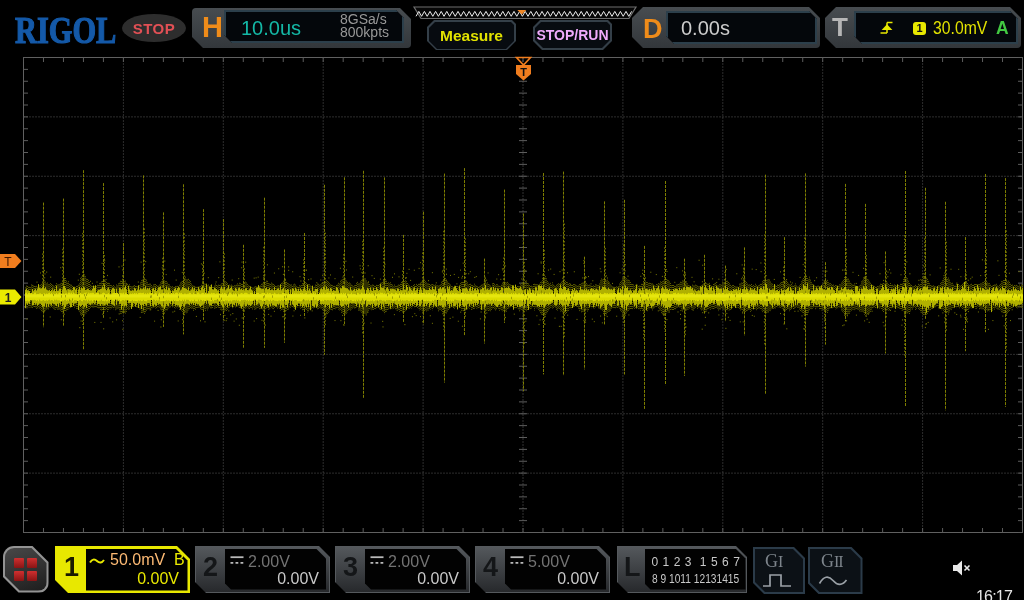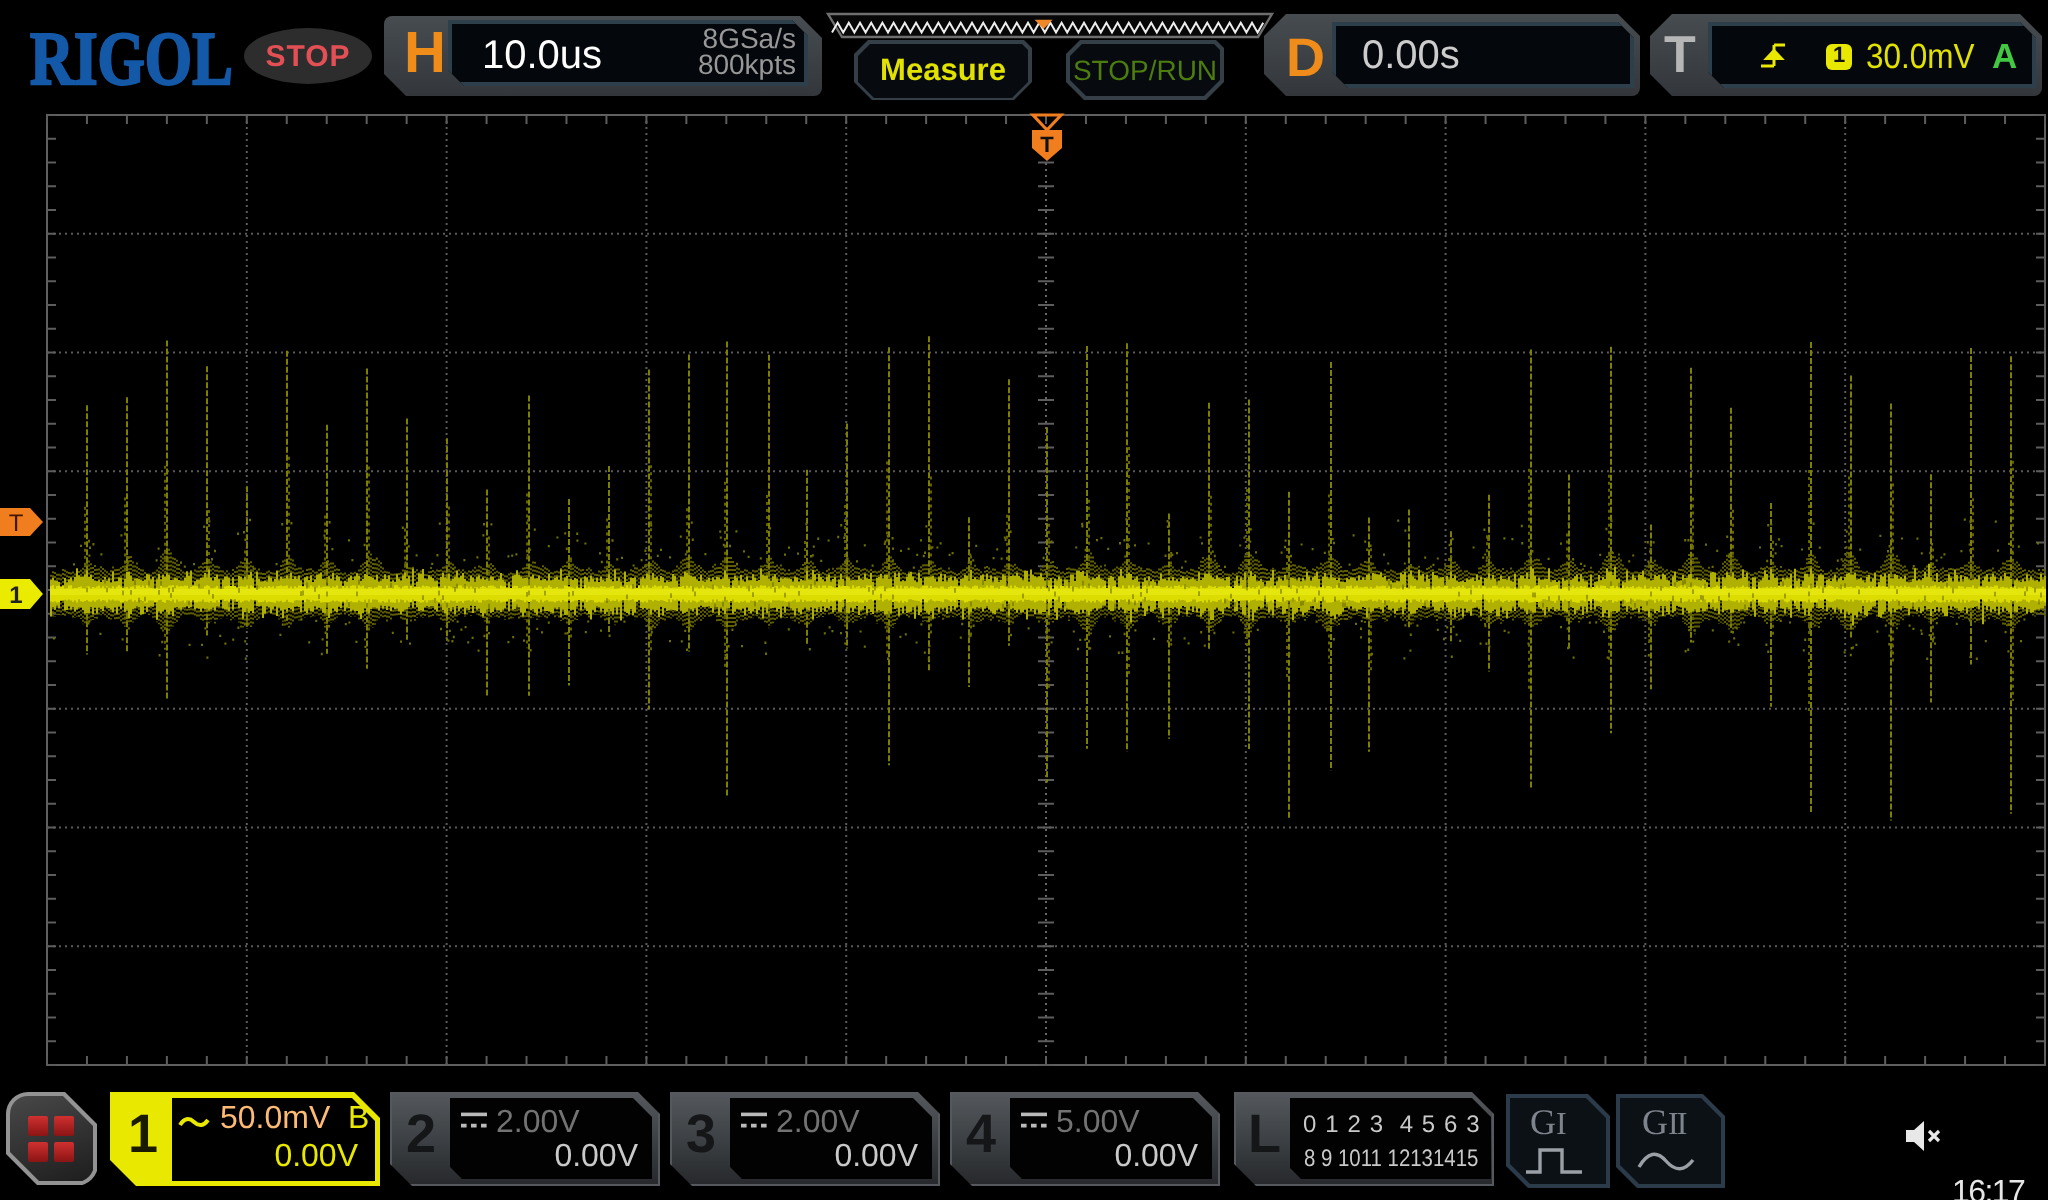--- a/index.html
+++ b/index.html
@@ -22,37 +22,37 @@
 <body>
 
 <div class="abs" style="left:15px;top:8px;font-family:'Liberation Serif',serif;font-weight:bold;font-size:38px;color:#1459a8;-webkit-text-stroke:1.2px #1459a8;transform:scaleX(0.8);transform-origin:left top">RIGOL</div>
 <div class="abs" style="left:122px;top:14px;width:64px;height:28px;border-radius:50%;background:#2d2d2d;display:flex;align-items:center;justify-content:center">
     <span style="font-size:15px;font-weight:bold;color:#e25055;letter-spacing:0.5px">STOP</span>
   </div>
 
 <div class="panel chamf" style="left:192px;top:8px;width:219px;height:40px"></div>
 <div class="abs" style="left:202px;top:11px;font-size:29px;font-weight:bold;color:#ef8c1a">H</div>
 <div class="inner chamf8" style="left:224px;top:10px;width:176px;height:29px"></div>
-<div class="abs" style="left:241px;top:17px;font-size:20px;color:#ffffff">10.0us</div>
-<div class="abs" style="left:340px;top:13px;width:58px;text-align:right;font-size:14px;line-height:13px;color:#989898">8GSa/s<br>800kpts</div>
+<div class="abs" style="left:241px;top:17px;font-size:20px;color:#14b8a6">10.0us</div>
+<div class="abs" style="left:340px;top:13px;width:58px;font-size:14px;line-height:13px;color:#989898">8GSa/s<br>800kpts</div>
 
 <svg class="abs" style="left:410px;top:6px" width="228" height="16" viewBox="0 0 228 16">
 <polygon points="4,1 226,1 219,12.5 11,12.5" fill="#070707" stroke="#6e6e6e" stroke-width="1.2"></polygon>
 <path d="M6 10.3 L8.8 5.4 L11.6 10.3 L14.399999999999999 5.4 L17.2 10.3 L20.0 5.4 L22.799999999999997 10.3 L25.599999999999998 5.4 L28.4 10.3 L31.2 5.4 L34.0 10.3 L36.8 5.4 L39.599999999999994 10.3 L42.4 5.4 L45.199999999999996 10.3 L48.0 5.4 L50.8 10.3 L53.599999999999994 5.4 L56.4 10.3 L59.199999999999996 5.4 L62.0 10.3 L64.8 5.4 L67.6 10.3 L70.39999999999999 5.4 L73.19999999999999 10.3 L76.0 5.4 L78.8 10.3 L81.6 5.4 L84.39999999999999 10.3 L87.19999999999999 5.4 L90.0 10.3 L92.8 5.4 L95.6 10.3 L98.39999999999999 5.4 L101.19999999999999 10.3 L104.0 5.4 L106.8 10.3 L109.6 5.4 L112.39999999999999 10.3 L115.19999999999999 5.4 L118.0 10.3 L120.8 5.4 L123.6 10.3 L126.39999999999999 5.4 L129.2 10.3 L132.0 5.4 L134.79999999999998 10.3 L137.6 5.4 L140.39999999999998 10.3 L143.2 5.4 L146.0 10.3 L148.79999999999998 5.4 L151.6 10.3 L154.39999999999998 5.4 L157.2 10.3 L160.0 5.4 L162.79999999999998 10.3 L165.6 5.4 L168.39999999999998 10.3 L171.2 5.4 L174.0 10.3 L176.79999999999998 5.4 L179.6 10.3 L182.39999999999998 5.4 L185.2 10.3 L188.0 5.4 L190.79999999999998 10.3 L193.6 5.4 L196.39999999999998 10.3 L199.2 5.4 L202.0 10.3 L204.79999999999998 5.4 L207.6 10.3 L210.39999999999998 5.4 L213.2 10.3 L216.0 5.4 L218.79999999999998 10.3 L221.6 5.4" fill="none" stroke="#ededed" stroke-width="1"></path>
 <polygon points="107.3,3.9 116.3,3.9 111.8,8.5" fill="#f08828"></polygon>
 </svg>
 
 <div class="btn" style="left:427px;top:20px;width:89px;height:30px"></div>
 <div class="btnin" style="left:429px;top:22px;width:85px;height:26px;padding-top:1px">
     <span style="font-size:15.5px;font-weight:bold;color:#e2e200">Measure</span>
   </div>
 
 <div class="btn" style="left:533px;top:20px;width:79px;height:30px"></div>
 <div class="btnin" style="left:535px;top:22px;width:75px;height:26px">
-    <span style="font-size:14px;font-weight:normal;color:#4d7c0f">STOP/RUN</span>
+    <span style="font-size:14px;font-weight:bold;color:#f0abfc">STOP/RUN</span>
   </div>
 
 <div class="panel chamf3" style="left:632px;top:7px;width:188px;height:41px"></div>
 <div class="abs" style="left:643px;top:14px;font-size:27px;font-weight:bold;color:#ef8c1a">D</div>
 <div class="inner chamf8" style="left:666px;top:11px;width:147px;height:29px"></div>
 <div class="abs" style="left:681px;top:17px;font-size:20px;color:#cccccc">0.00s</div>
 
 <div class="panel chamf3" style="left:825px;top:7px;width:196px;height:41px"></div>
 <div class="abs" style="left:832px;top:12px;font-size:26px;font-weight:bold;color:#b6b6b6">T</div>
 <div class="inner chamf8" style="left:854px;top:11px;width:160px;height:29px"></div>
@@ -143,21 +143,21 @@
       <path d="M0.5 6.8H13.5" stroke="#b9b9b9" stroke-width="1.8" fill="none" stroke-dasharray="2.8 2.2"></path>
     </svg>
 <div class="l1">5.00V</div>
     <div class="l2">0.00V</div>
 </div>
 
 <div class="chbox" style="left:617px;width:130px">
     <div style="position:absolute;inset:0" class="chgray chamf"></div>
 <div class="chnum" style="left:7px">L</div>
 <div class="chin" style="left:27.5px;top:2.5px;width:101px;height:41px"></div>
-<div style="position:absolute;left:34.5px;top:9px;font-size:12px;color:#c9c9c9;letter-spacing:0.55px;white-space:pre">0 1 2 3  4 5 6 3</div>
+<div style="position:absolute;left:34.5px;top:9px;font-size:12px;color:#c9c9c9;letter-spacing:0.55px;white-space:pre">0 1 2 3  1 5 6 7</div>
 <div style="position:absolute;left:34.5px;top:26px;font-size:12px;color:#c9c9c9;white-space:pre;transform:scaleX(0.85);transform-origin:left top">8 9 1011 12131415</div>
 </div>
 
 <div class="abs chamf" style="left:753px;top:547px;width:52px;height:47px;background:#2b3b49"></div>
 <div class="abs" style="left:755px;top:549px;width:48px;height:43px;background:#0c1116;clip-path:polygon(0 0,calc(100% - 10px) 0,100% 10px,100% 100%,10px 100%,0 calc(100% - 10px))"></div>
 <div class="abs" style="left:765px;top:551px;font-family:'Liberation Serif',serif;font-size:18px;color:#7d848b">G<span style="font-size:16px">I</span></div>
 <svg class="abs" style="left:762px;top:574px" width="32" height="14" viewBox="0 0 32 14">
     <path d="M1 12h7V1h11v11h10" fill="none" stroke="#9aa0a6" stroke-width="1.7"></path>
   </svg>
 

